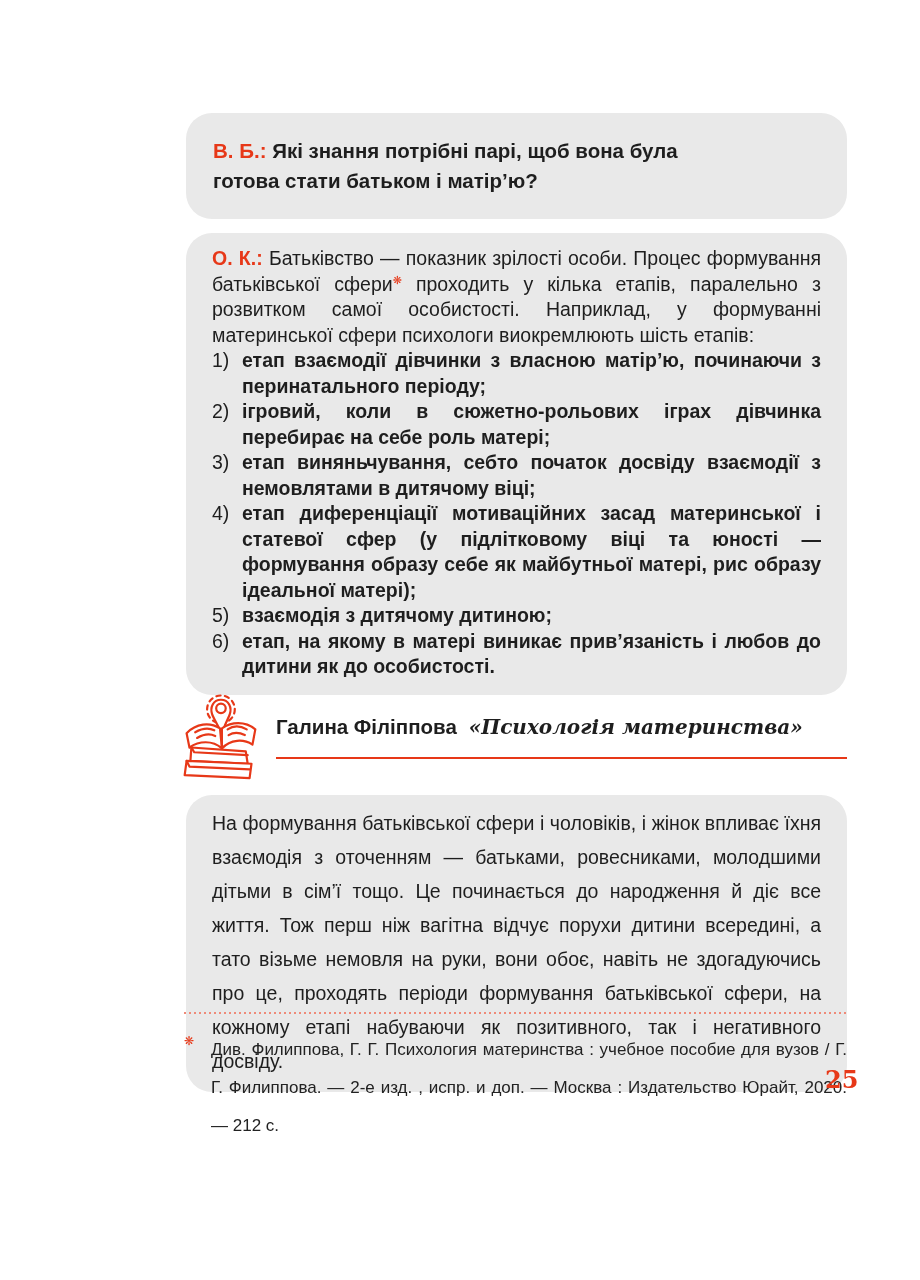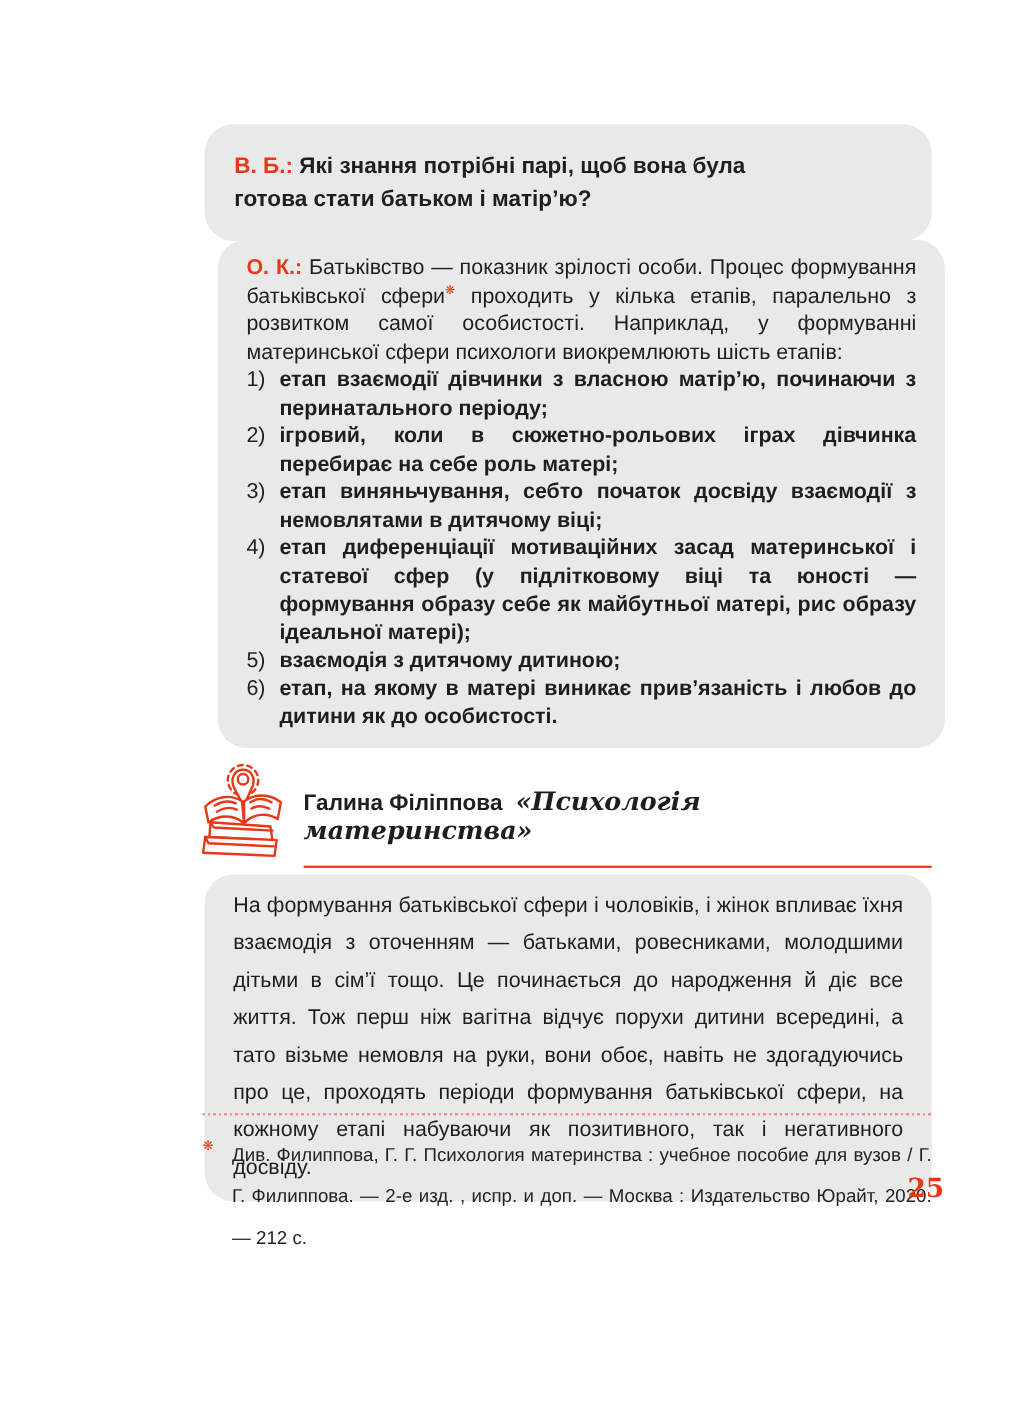--- a/index.html
+++ b/index.html
@@ -20,21 +20,21 @@
     background:var(--bubble_bg, #e9e9e9);
     border-radius:26px;
   }
   .bubble-q { top:113px; padding:23px 27px 23px 27px; }
   .bubble-q p {
     font-size:20.5px; font-weight:bold; line-height:30px;
     max-width:470px;
   }
   .speaker { color:var(--accent, #e73818); font-weight:bold; }
 
-  .bubble-a { top:218px; padding:13px 26px 15px 26px;margin-left:12px; }
+  .bubble-a { top:233px; padding:13px 26px 15px 26px; }
   .bubble-a .intro {
     font-size:19.5px; line-height:25.5px; text-align:justify;
   }
   .fn-marker-sup {
     color:var(--accent, #e73818);
     font-size:11px; vertical-align:super; line-height:0;
   }
   .stage-list { margin-top:0; }
   .stage-item { display:flex; font-size:19.5px; line-height:25.5px; }
   .stage-item .num { flex:0 0 30px; }
@@ -42,21 +42,21 @@
 
   .bookref {
     position:absolute; left:122px; top:688px; width:669px;
     display:flex; align-items:flex-start;
   }
   .bookref-icon { flex:0 0 84px; color:var(--accent, #e73818); }
   .bookref-text { flex:1; margin-left:14px; padding-top:27px; }
   .book-author { font-size:20.5px; font-weight:bold; }
   .book-title {
     font-family:"DejaVu Serif", serif;
-    font-style:italic; font-weight:bold; font-size:23px;
+    font-style:italic; font-weight:bold; font-size:20px;
     margin-left:12px;
     text-align:right;
   }
   .book-rule {
     margin-top:18px; height:0;
     border-top:2px solid var(--accent, #e73818);
   }
 
   .bubble-t { top:795px; padding:11px 26px 14px 26px; }
   .bubble-t p { font-size:19.5px; line-height:34px; text-align:justify; }

